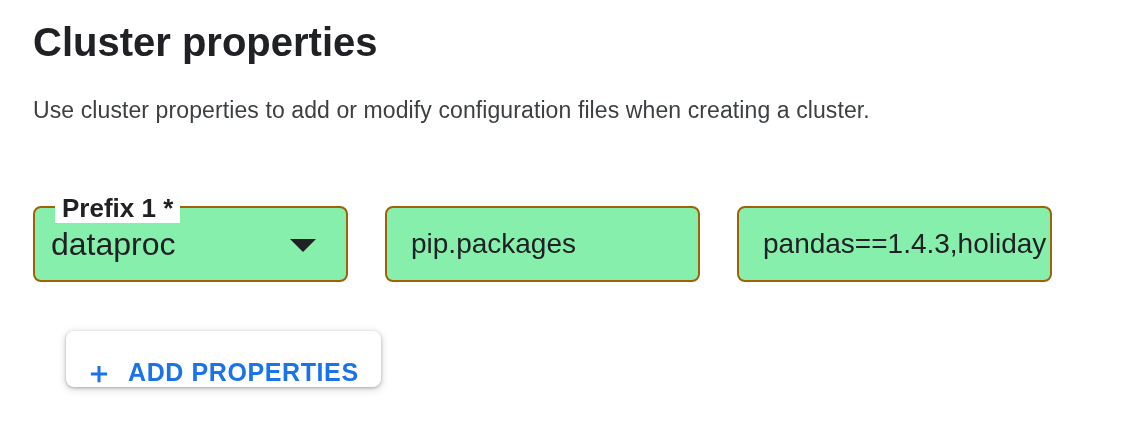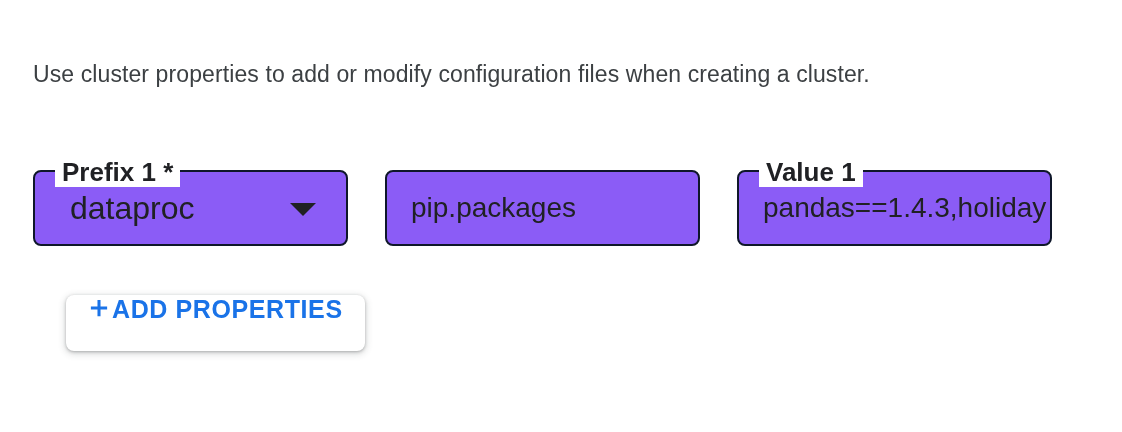--- a/index.html
+++ b/index.html
@@ -15,55 +15,55 @@
     padding: 18px 0 0 33px;
   }
   .page-title {
     font-size: 40px;
     font-weight: 700;
     line-height: 48px;
     color: #202124;
     letter-spacing: 0;
   }
   .page-desc {
-    margin-top: 42px;
+    margin-top: 30px;
     font-size: 23px;
     line-height: 28px;
     color: #3c4043;
     letter-spacing: 0.1px;
   }
   .fields-row {
     margin-top: 82px;
     display: flex;
     gap: 37px;
   }
   .field {
     position: relative;
     width: 315px;
     height: 76px;
-    border: 2px solid #0f172a;
+    border: 2px solid #a16207;
     border-radius: 8px;
-    background: #8b5cf6;
+    background: #86efac;
     display: flex;
     align-items: center;
   }
   .field-label {
     position: absolute;
     top: -15px;
     left: 20px;
     background: #ffffff;
     padding: 0 7px;
     font-size: 26px;
     font-weight: 700;
     line-height: 30px;
     color: #202124;
     white-space: nowrap;
   }
   .field-value {
-    padding-left: 35px;
+    padding-left: 16px;
     font-size: 32px;
     color: #202124;
     white-space: nowrap;
   }
   .field-input {
     border: none;
     outline: none;
     background: transparent;
     width: 100%;
     height: 100%;
@@ -85,21 +85,22 @@
     border-left: 13px solid transparent;
     border-right: 13px solid transparent;
     border-top: 13px solid #202124;
   }
   .add-btn {
     margin-top: 49px;
     margin-left: 33px;
     height: 56px;
     padding: 0 22px 0 20px;
     display: inline-flex;
-    align-items: flex-start;
+    align-items: flex-end;
+    gap: 16px;
     background: #ffffff;
     border: none;
     border-radius: 8px;
     box-shadow: 0 1px 3px rgba(60,64,67,0.35), 0 2px 6px 2px rgba(60,64,67,0.15);
     cursor: pointer;
     font-family: "Liberation Sans", "DejaVu Sans", sans-serif;
   }
   .add-btn-label {
     font-size: 25px;
     font-weight: 700;
@@ -107,37 +108,37 @@
     color: #1a73e8;
     white-space: nowrap;
   }
   .plus-icon { display: block; }
 </style>
 </head>
 <body>
 
 <div class="section">
 
+  <h1 class="page-title">Cluster properties</h1>
 
   <p class="page-desc">Use cluster properties to add or modify configuration files when creating a cluster.</p>
 
   <div class="fields-row">
 
     <div class="field select-field" role="combobox">
       <span class="field-label">Prefix 1 *</span>
       <span class="field-value">dataproc</span>
       <span class="caret-down"></span>
     </div>
 
     <div class="field">
       <input class="field-input" type="text" value="pip.packages" style="">
     </div>
 
     <div class="field">
-      <span class="field-label">Value 1</span>
       <input class="field-input" type="text" value="pandas==1.4.3,holiday" style="">
     </div>
 
   </div>
 
   <button class="add-btn">
     <svg class="plus-icon" width="26" height="26" viewBox="0 0 24 24" aria-hidden="true">
       <path d="M12 4.5 V19.5 M4.5 12 H19.5" stroke="#1a73e8" stroke-width="2.8" fill="none"></path>
     </svg>
     <span class="add-btn-label">ADD PROPERTIES</span>

